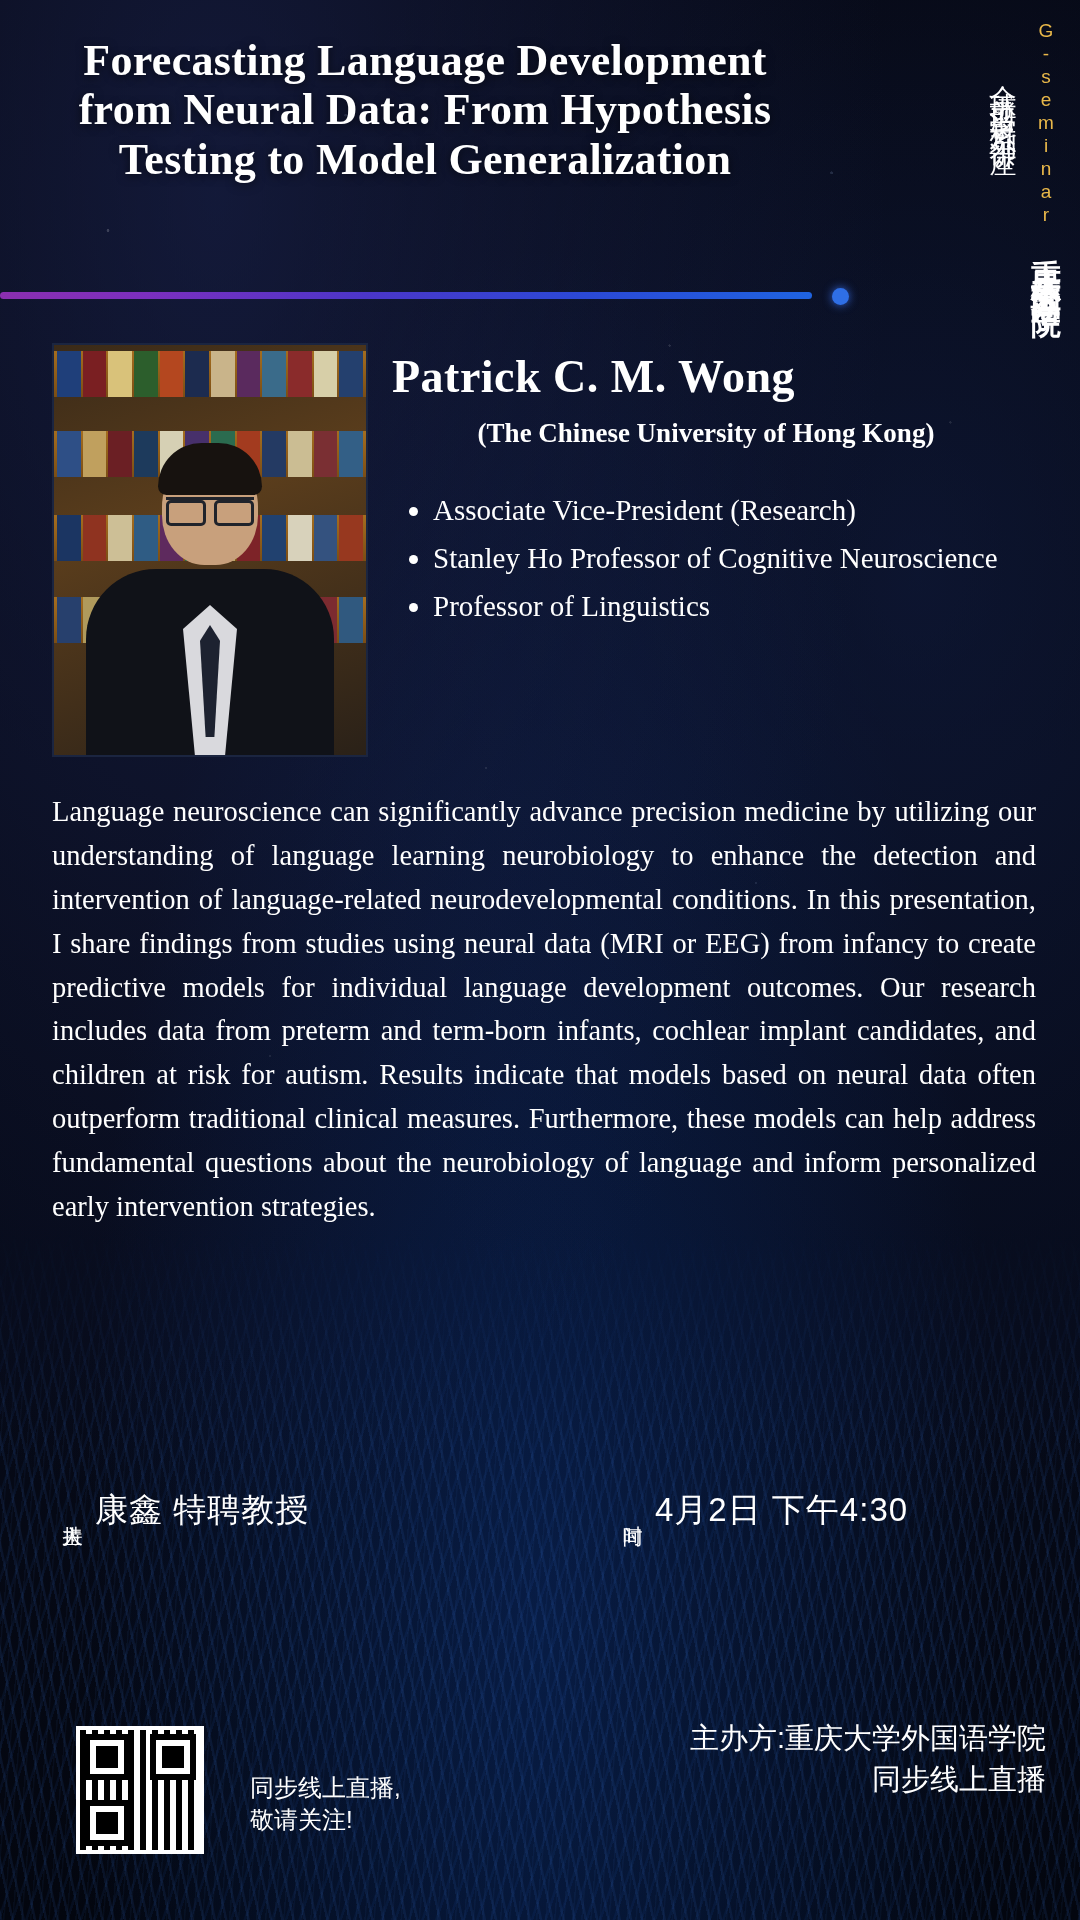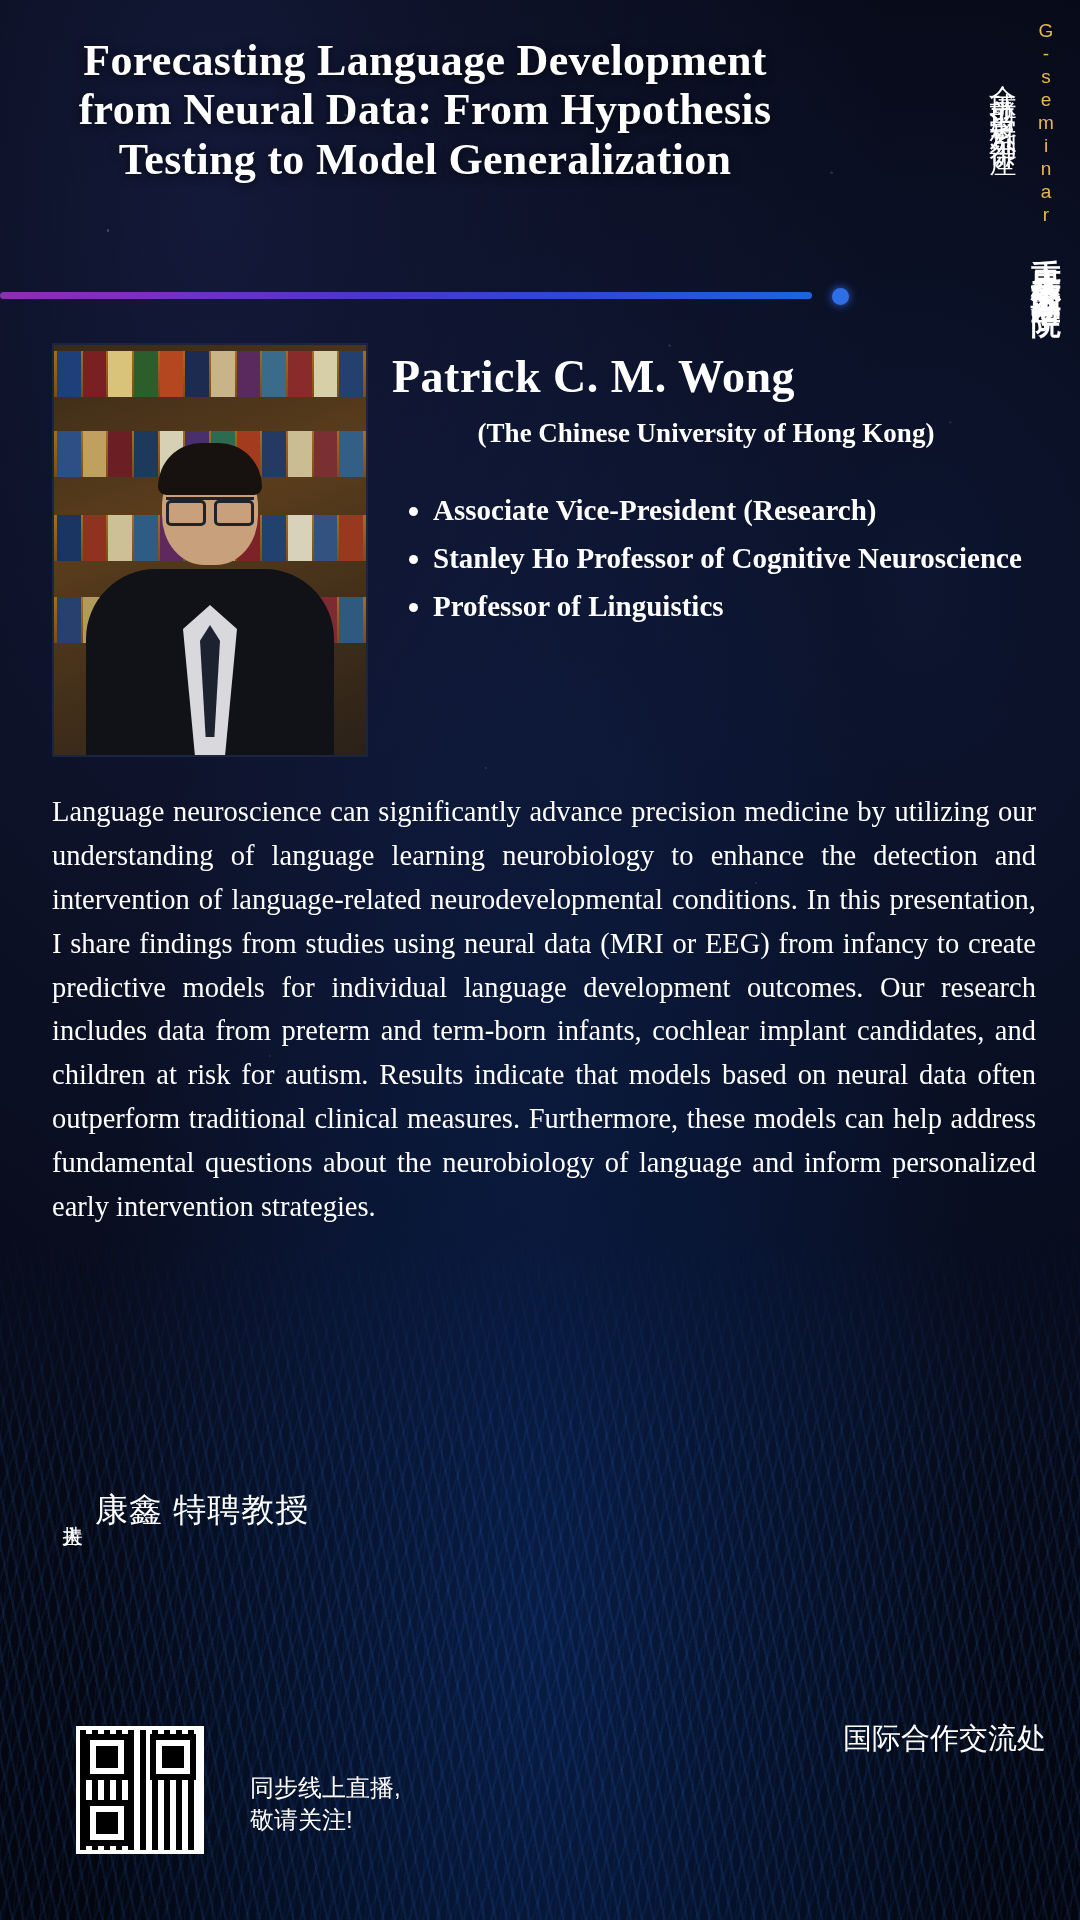--- a/index.html
+++ b/index.html
@@ -261,21 +261,20 @@
     left: 405px;
     top: 488px;
     width: 625px;
     margin: 0;
     padding: 0 0 0 28px;
     font-size: 29px;
     line-height: 1.58;
   }
   .roles li {
     margin-bottom: 2px;
-    font-weight: bold;
   }
 
   
   .abstract {
     position: absolute;
     left: 52px;
     top: 790px;
     width: 984px;
     font-size: 28.5px;
     line-height: 1.54;
@@ -466,30 +465,35 @@
   </ul>
 
   <div class="abstract">Language neuroscience can significantly advance precision medicine by utilizing our understanding of language learning neurobiology to enhance the detection and intervention of language-related neurodevelopmental conditions. In this presentation, I share findings from studies using neural data (MRI or EEG) from infancy to create predictive models for individual language development outcomes. Our research includes data from preterm and term-born infants, cochlear implant candidates, and children at risk for autism. Results indicate that models based on neural data often outperform traditional clinical measures. Furthermore, these models can help address fundamental questions about the neurobiology of language and inform personalized early intervention strategies.</div>
 
   <div class="info">
     <div class="info-row">
       <div class="info-col-left">
         <div class="vlabel">主持人</div>
         <div class="info-val">康鑫 特聘教授</div>
       </div>
+      <div class="info-col-right">
+        <div class="vlabel">时间</div>
+        <div class="info-val">4月2日 下午4:30</div>
+      </div>
     </div>
   </div>
 
   <div class="qr">
     <div class="qr-inner"></div>
     <div class="qr-eye" style="left:8px; top:8px;"></div>
     <div class="qr-eye" style="right:8px; top:8px;"></div>
     <div class="qr-eye" style="left:8px; bottom:8px;"></div>
   </div>
   <div class="live-text">
     <div>同步线上直播,</div>
     <div>敬请关注!</div>
   </div>
   <div class="organizers">
-    <div>国际合作交流处</div>
+    <div>主办方:重庆大学外国语学院</div>
+    <div>同步线上直播</div>
   </div>
 
 </div>
 
 </body></html>

